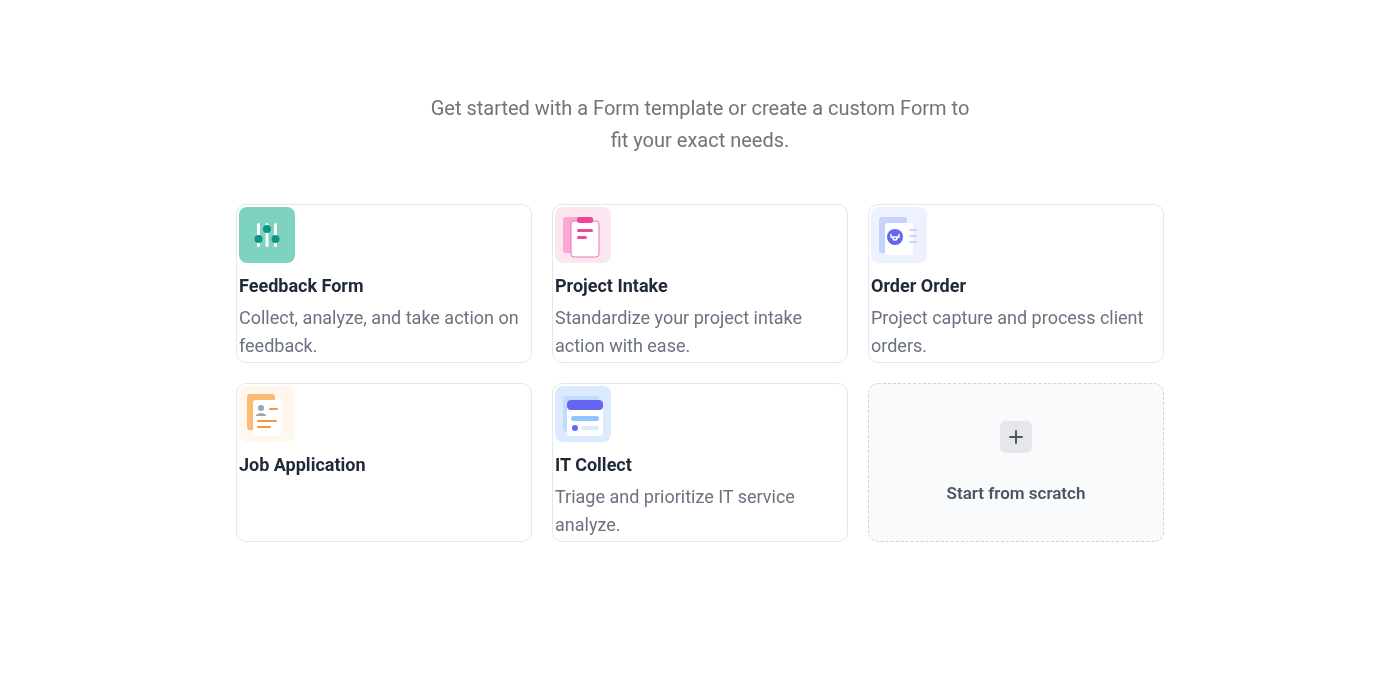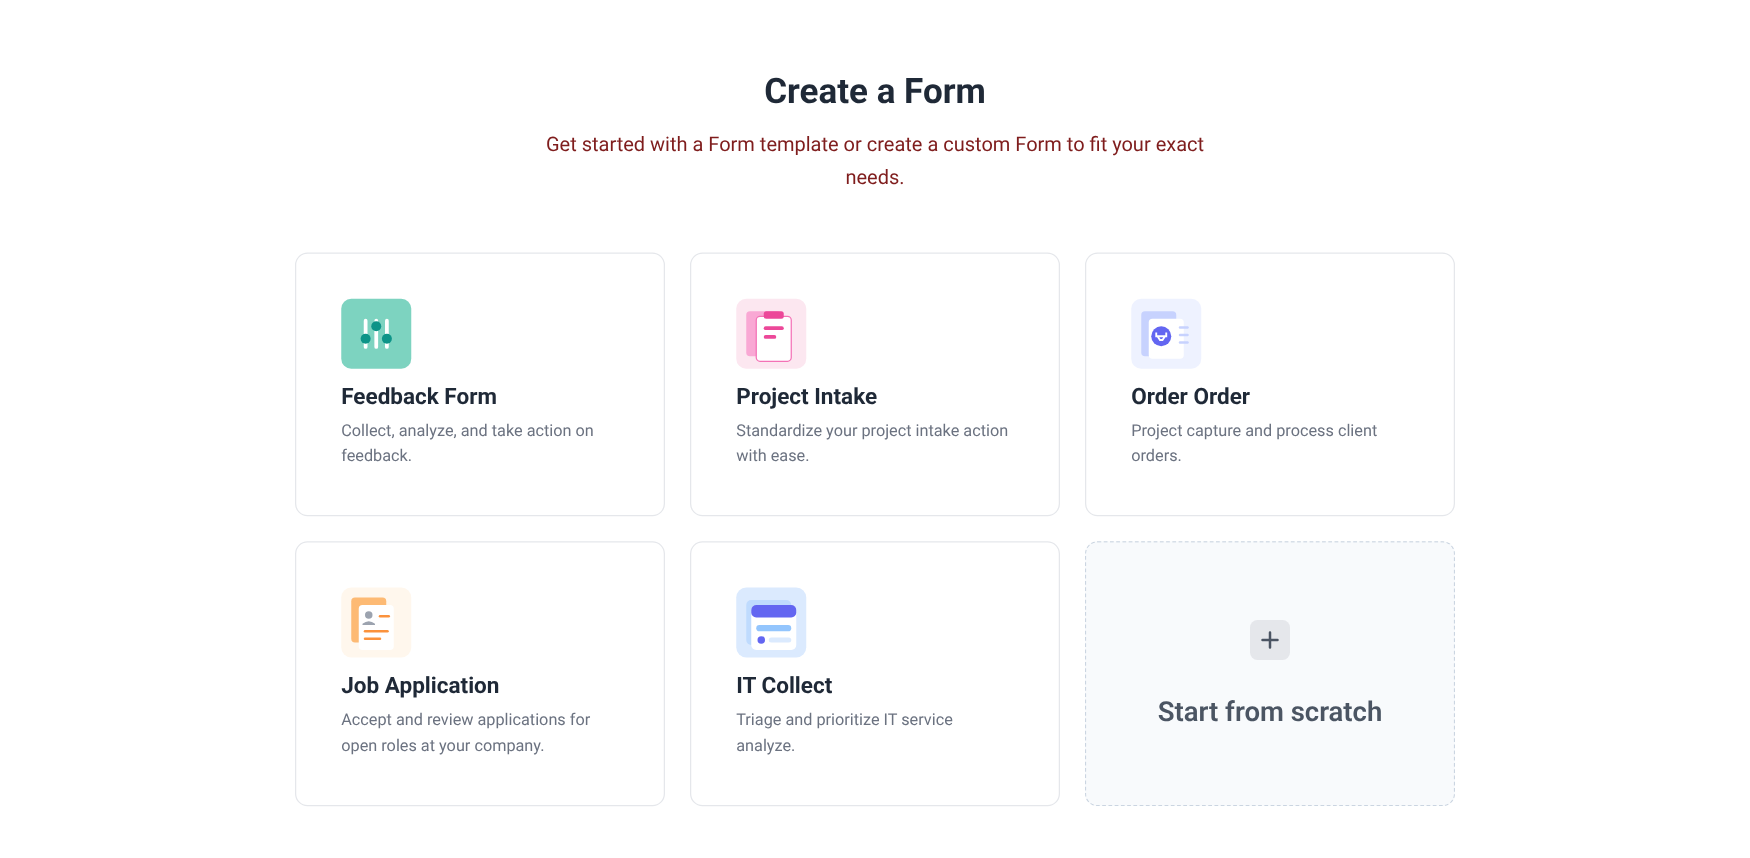--- a/index.html
+++ b/index.html
@@ -25,36 +25,37 @@
     }
     
     .page-title {
       font-size: 28px;
       font-weight: 700;
       color: #1f2937;
       margin-bottom: 14px;
     }
     
     .page-subtitle {
-      font-size: 16px;
-      color: #7f1d1d;
+      font-size: 20px;
+      color: #737373;
       max-width: 560px;
       line-height: 1.6;
+      margin-top: 36px;
     }
     
     .grid {
       display: grid;
       grid-template-columns: repeat(3, 296px);
       gap: 20px;
     }
     
     .card {
       border: 1px solid #e5e7eb;
       border-radius: 10px;
-      padding: 36px;
+      padding: 2px;
       background: #ffffff;
       cursor: pointer;
     }
     
     .card-icon {
       width: 56px;
       height: 56px;
       border-radius: 8px;
       margin-bottom: 12px;
       display: flex;
@@ -64,21 +65,21 @@
     }
     
     .card-title {
       font-size: 18px;
       font-weight: 700;
       color: #1f2937;
       margin-bottom: 8px;
     }
     
     .card-desc {
-      font-size: 13px;
+      font-size: 18px;
       color: #6b7280;
       line-height: 1.55;
     }
     
     .scratch-card {
       border: 1px dashed #cbd5e1;
       border-radius: 10px;
       background: #f8fafc;
       display: flex;
       flex-direction: column;
@@ -92,21 +93,21 @@
       height: 32px;
       background: #e5e7eb;
       border-radius: 6px;
       display: flex;
       align-items: center;
       justify-content: center;
       margin-bottom: 14px;
     }
     
     .scratch-label {
-      font-size: 22px;
+      font-size: 17px;
       font-weight: 600;
       color: #4b5563;
       margin-top: 16px;
     }
     
     
     .icon-feedback {
       background: #7dd3c0;
     }
     
@@ -127,21 +128,20 @@
     
     
     .icon-it {
       background: #dbeafe;
     }
   </style>
 </head>
 <body>
 
 <div class="header">
-  <h1 class="page-title">Create a Form</h1>
   <p class="page-subtitle">Get started with a Form template or create a custom Form to fit your exact needs.</p>
 </div>
 
 <div class="grid">
 
   <div class="card">
     <div class="card-icon icon-feedback">
       <svg width="40" height="40" viewBox="0 0 40 40">
         <rect x="10" y="8" width="3" height="24" rx="1.5" fill="#ffffff"></rect>
         <rect x="18.5" y="8" width="3" height="24" rx="1.5" fill="#ffffff"></rect>
@@ -191,21 +191,20 @@
         <rect x="8" y="8" width="28" height="36" rx="3" fill="#fdba74"></rect>
         <rect x="14" y="14" width="28" height="36" rx="3" fill="#ffffff"></rect>
         <circle cx="22" cy="22" r="3" fill="#9ca3af"></circle>
         <path d="M17 29 Q22 25 27 29 L27 30 L17 30 Z" fill="#9ca3af"></path>
         <rect x="30" y="22" width="9" height="2" rx="1" fill="#fb923c"></rect>
         <rect x="18" y="34" width="20" height="2" rx="1" fill="#fb923c"></rect>
         <rect x="18" y="40" width="14" height="2" rx="1" fill="#fb923c"></rect>
       </svg>
     </div>
     <h3 class="card-title">Job Application</h3>
-    <p class="card-desc">Accept and review applications for open roles at your company.</p>
   </div>
 
   <div class="card">
     <div class="card-icon icon-it">
       <svg width="56" height="56" viewBox="0 0 56 56">
         <rect x="8" y="10" width="36" height="36" rx="4" fill="#bfdbfe"></rect>
         <rect x="12" y="14" width="36" height="36" rx="4" fill="#ffffff"></rect>
         <rect x="12" y="14" width="36" height="10" rx="4" fill="#6366f1"></rect>
         <rect x="16" y="30" width="28" height="5" rx="2.5" fill="#93c5fd"></rect>
         <circle cx="20" cy="42" r="3" fill="#6366f1"></circle>

